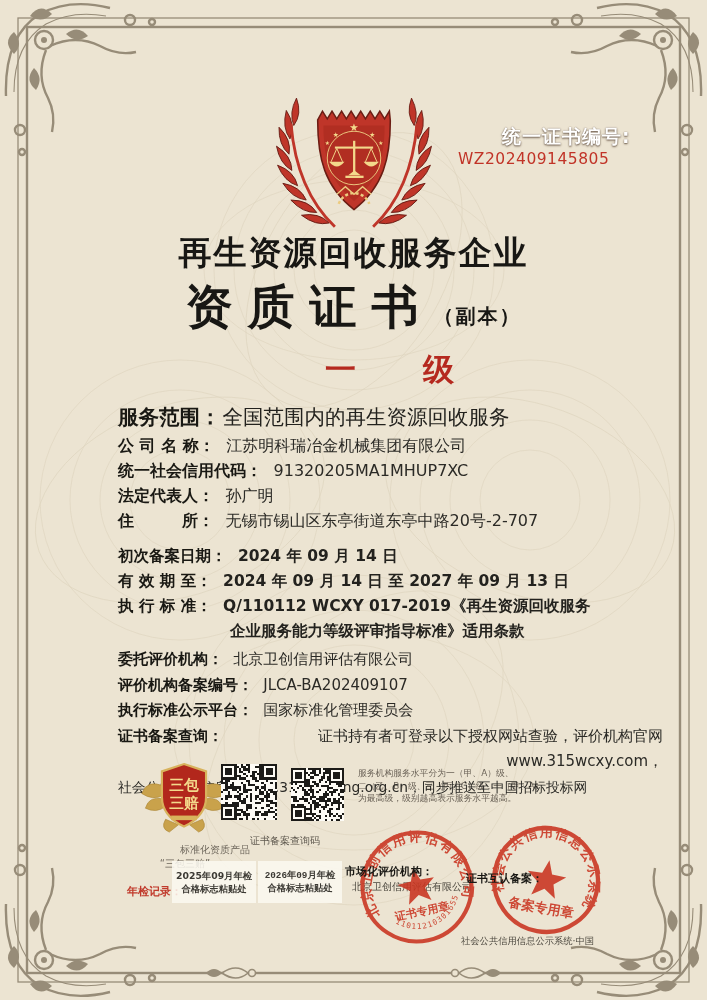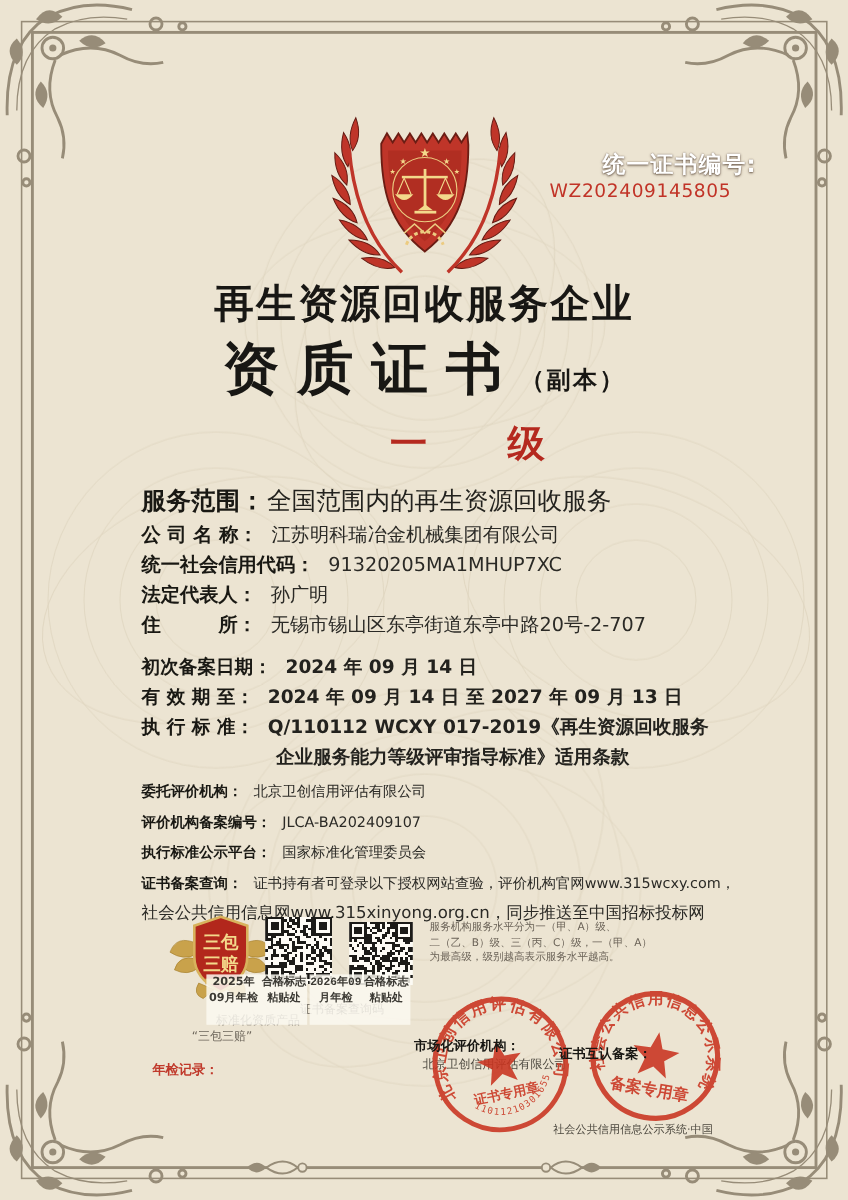--- a/index.html
+++ b/index.html
@@ -23,34 +23,34 @@
   .frow.first{font-size:20.5px;line-height:31px;}
   .frow .lbl{font-weight:800;white-space:pre;color:#191813;}
   .frow .val{margin-left:6px;color:#2b2a26;}
   .frow.first .val{font-weight:500;color:#23221e;margin-left:2px;}
   .dates{left:118px;top:544px;width:540px;color:#23221f;}
   .drow{display:flex;align-items:baseline;line-height:25px;font-size:15.5px;}
   .drow .lbl{font-weight:800;white-space:pre;color:#191813;}
   .drow .val{margin-left:6px;font-weight:600;color:#23221e;}
   .drow2{margin-left:112px;line-height:24px;font-size:15.5px;font-weight:600;color:#23221e;}
   .agency{left:118px;top:647px;width:545px;color:#23221f;}
-  .arow{display:flex;align-items:baseline;line-height:25.5px;font-size:12px;}
+  .arow{display:flex;align-items:baseline;line-height:25.5px;font-size:15px;text-align:right;}
   .arow .lbl{font-weight:800;white-space:pre;color:#191813;}
   .arow .val{margin-left:5px;color:#2b2a26;}
   .agency-extra{line-height:25.5px;font-size:13.8px;color:#2b2a26;}
   .badge{left:138px;top:758px;z-index:2;}
   .badge-cap1{left:120px;top:843px;width:130px;text-align:right;font-size:10px;color:#6e675c;}
   .badge-cap2{left:120px;top:857px;width:130px;text-align:center;font-size:10px;color:#6e675c;}
   .qr1{left:221px;top:764px;z-index:2;}
   .qr2{left:291px;top:768px;z-index:2;}
   .qr-cap{left:215px;top:834px;width:140px;text-align:center;font-size:10px;color:#5f594f;}
   .note{left:358px;top:767px;width:250px;font-size:8.8px;line-height:12.5px;color:#6b6358;}
   .annual-label{left:127px;top:884px;font-size:11px;font-weight:700;color:#c0392b;z-index:2;}
-  .abox{top:812px;width:84px;height:42px;background:rgba(252,249,241,.85);z-index:2;
-    display:flex;flex-direction:row;justify-content:center;text-align:center;}
+  .abox{top:861px;width:84px;height:42px;background:rgba(252,249,241,.85);z-index:2;
+    display:flex;flex-direction:column;justify-content:center;text-align:center;}
   .abox div{font-size:9.3px;font-weight:700;color:#3c3a34;line-height:13px;}
   .abox.b1{left:172px;} .abox.b2{left:258px;font-family:Liberation Mono, monospace;}
   .market-label{left:345px;top:864px;font-size:11px;font-weight:800;color:#181713;z-index:6;}
   .market-value{left:352px;top:880px;font-size:10px;color:#4c483f;z-index:4;}
   .mutual-label{left:466px;top:871px;font-size:11px;font-weight:800;color:#181713;z-index:6;}
   .mutual-value{left:461px;top:887px;font-size:9.3px;color:#4c483f;z-index:4;margin-top:48px;}
   .stamp{z-index:5;opacity:.88;}
   .stamp1{left:352px;top:822px;}
   .stamp2{left:484px;top:818px;}
 </style>

